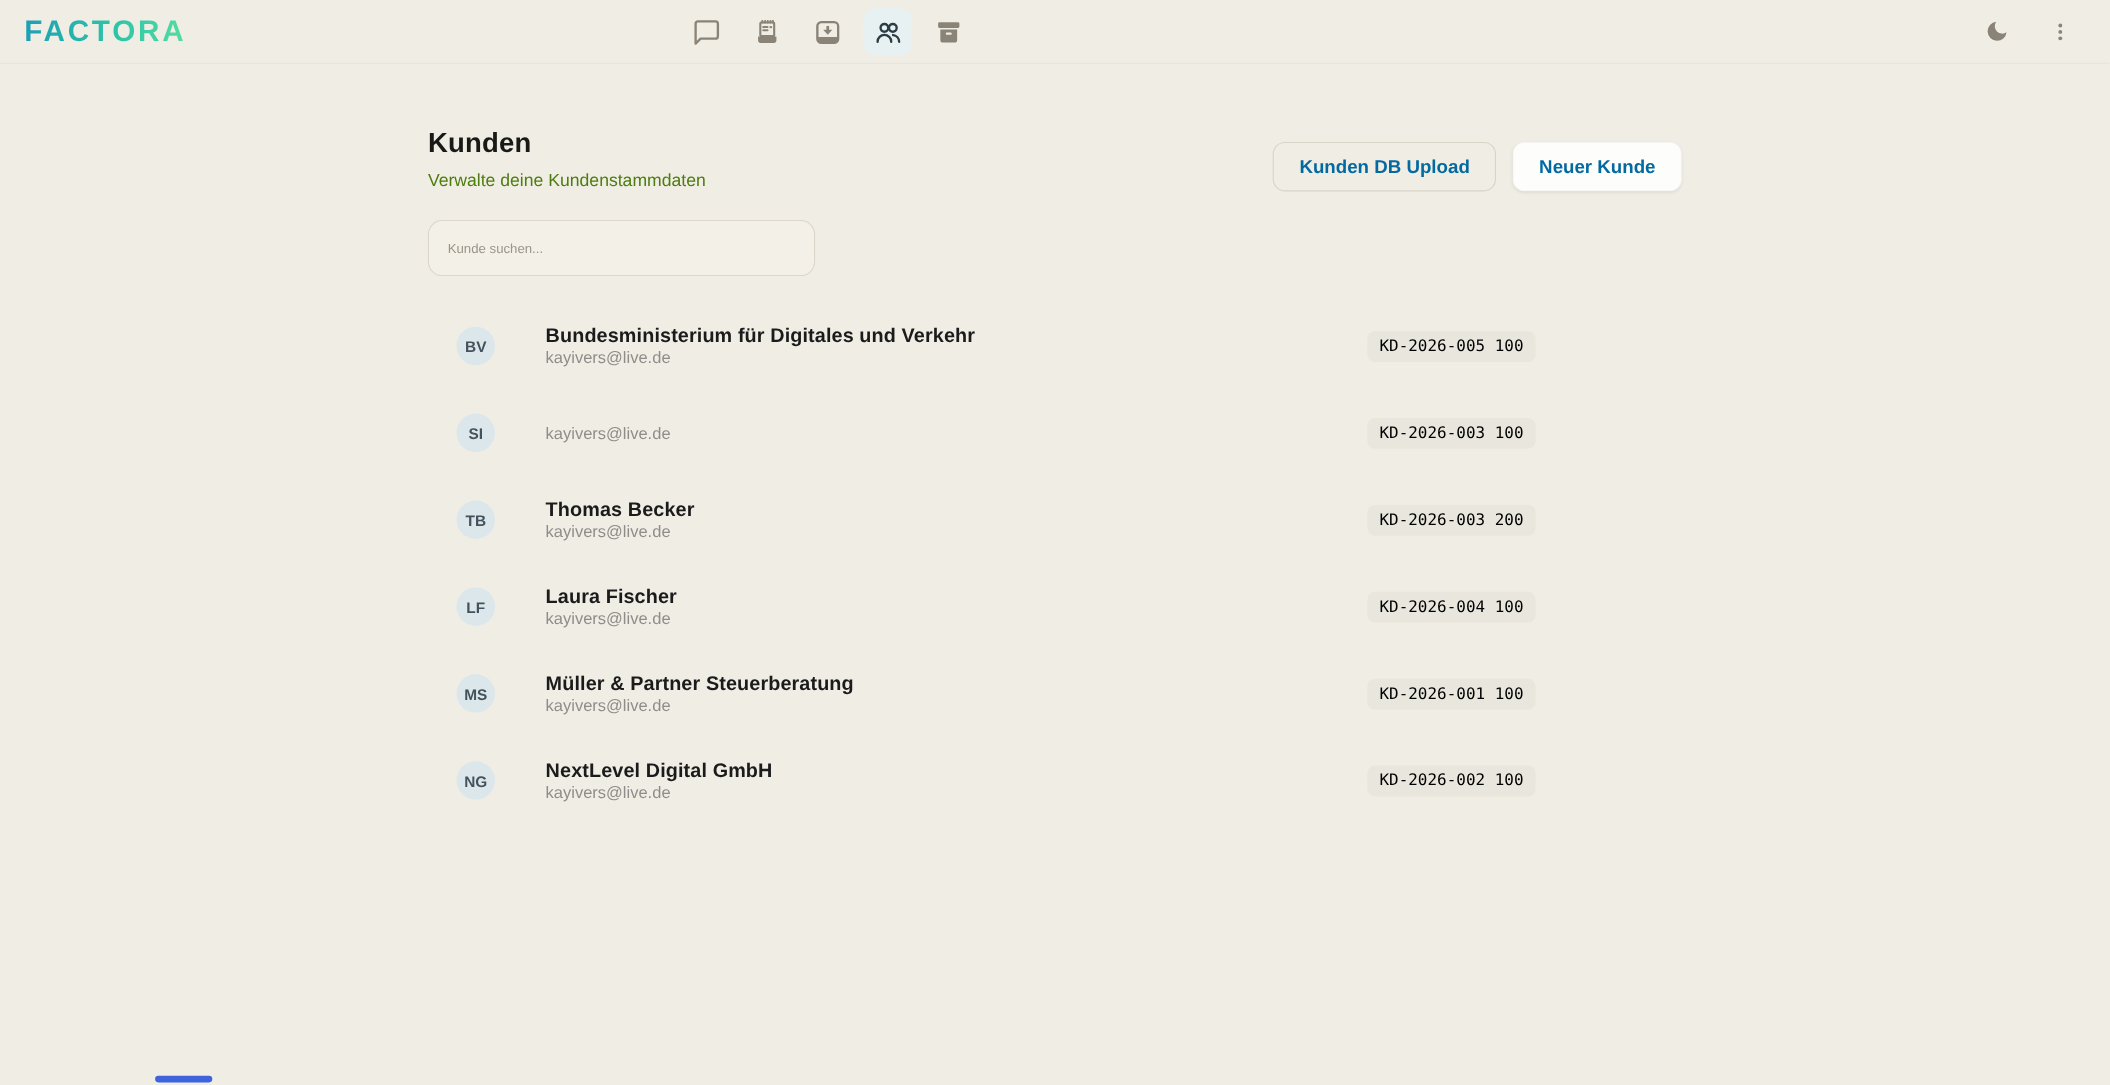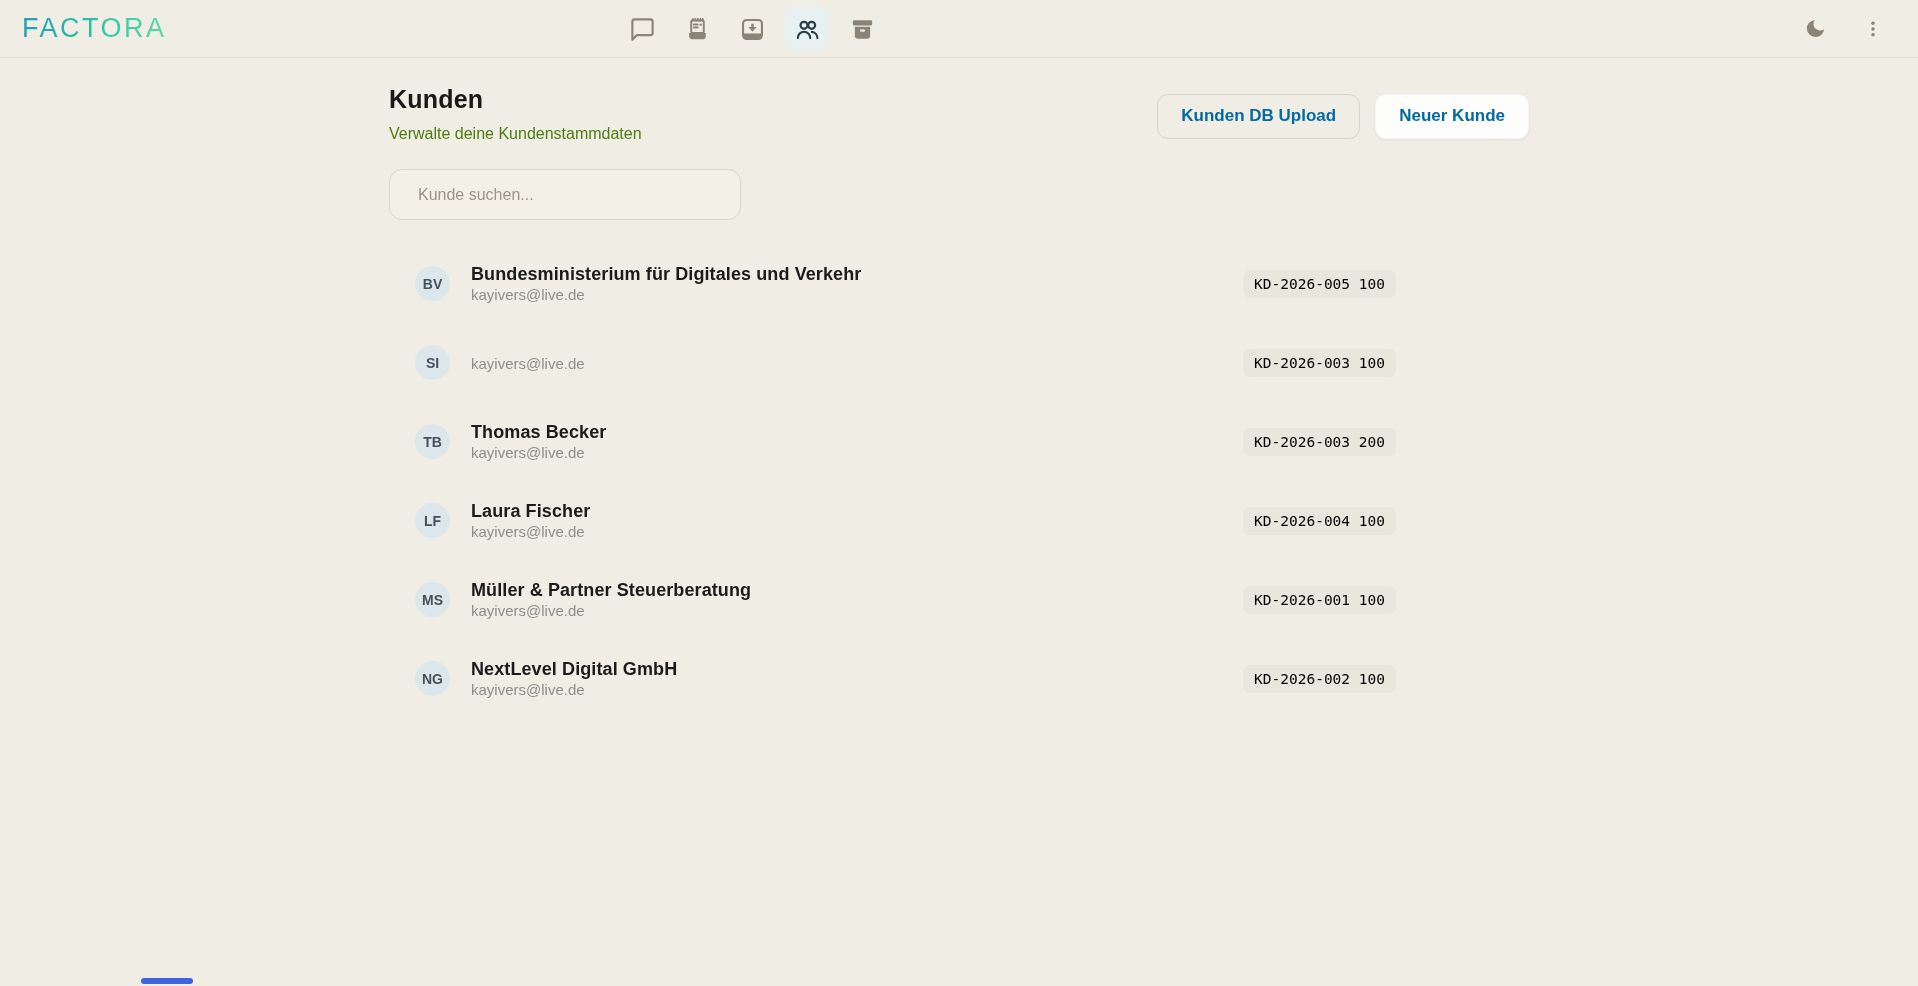--- a/index.html
+++ b/index.html
@@ -15,21 +15,21 @@
   .header {
     height: 58px;
     display: flex;
     align-items: center;
     padding: 0 28px 0 22px;
     border-bottom: 1px solid rgba(0,0,0,0.045);
     position: relative;
   }
   .logo {
     font-size: 27px;
-    font-weight: 400;
+    font-weight: 700;
     letter-spacing: 2.5px;
     background: linear-gradient(90deg, #1e9fb4 0%, #2cc4a8 55%, #55dca0 100%);
     -webkit-background-clip: text;
     background-clip: text;
     color: transparent;
     cursor: pointer;
     text-align: right;
   }
   .nav-center {
     position: absolute;
@@ -54,24 +54,24 @@
   .icon-btn {
     background: transparent; border: none; cursor: pointer;
     display: flex; align-items: center; justify-content: center;
     width: 34px; height: 34px;
   }
 
   
   .container { width: 1140px; margin: 0 auto; }
 
   .page-head {
-    margin-top: 27px;
+    margin-top: 58px;
     display: flex;
     justify-content: space-between;
-    align-items: center;
+    align-items: flex-end;
   }
   .page-title { font-size: 25px; font-weight: 700; color: #191918; letter-spacing: 0.2px; }
   .page-subtitle { font-size: 16px; color: #4d7c0f; margin-top: 11px; }
 
   .head-actions { display: flex; gap: 15px; margin-top: 4px; }
   .btn {
     height: 45px;
     padding: 0 23px;
     border-radius: 11px;
     font-family: "Liberation Sans", sans-serif;
@@ -90,36 +90,37 @@
     box-shadow: 0 1px 3px rgba(0,0,0,0.07);
   }
 
   .search {
     margin-top: 26px;
     width: 352px;
     height: 51px;
     border-radius: 13px;
     border: 1px solid #dcd7ca;
     background: #f3f0e7;
-    padding: 0 28px;
+    padding: 0 17px;
     font-family: "Liberation Sans", sans-serif;
-    font-size: 16px;
+    font-size: 12px;
     color: #403d37;
     outline: none;
   }
   .search::placeholder { color: #9a958a; }
 
   
   .list { margin-top: 24px; }
   .row {
     height: 79px;
     display: flex;
     align-items: center;
     padding-left: 26px;
     cursor: pointer;
+    gap: 25px;
   }
   .avatar {
     width: 35px; height: 35px;
     border-radius: 50%;
     background: #dce7ec;
     color: #44525b;
     font-size: 14px;
     font-weight: 700;
     display: flex; align-items: center; justify-content: center;
     flex: 0 0 auto;

